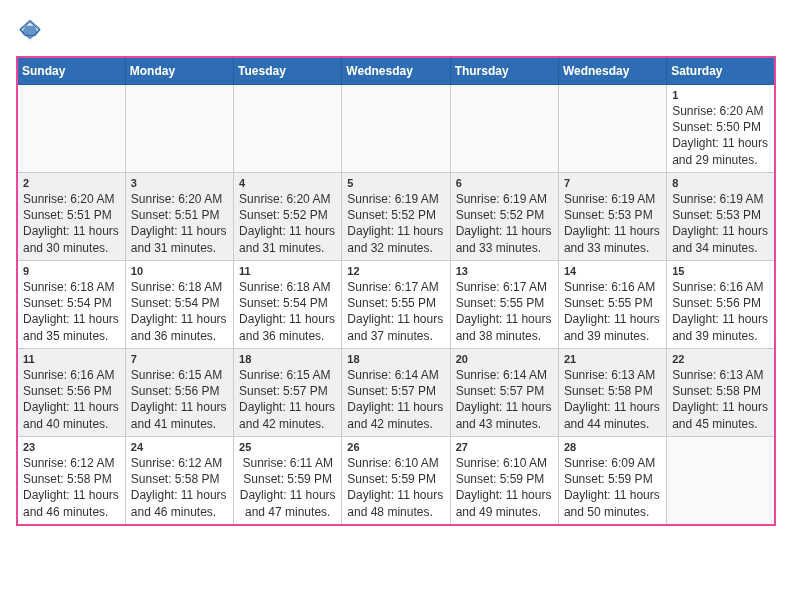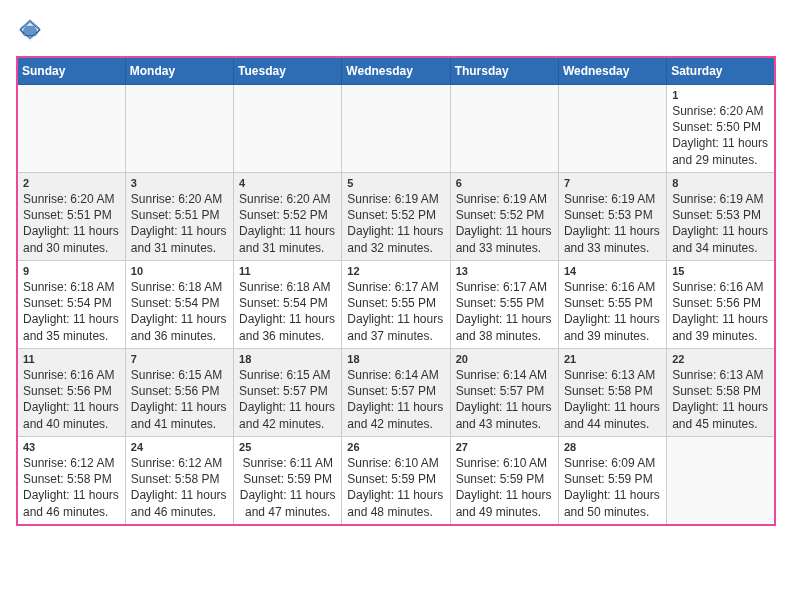--- a/index.html
+++ b/index.html
@@ -292,21 +292,21 @@
         <td>
           <span class="day-num">22</span>
           <div class="day-info" style="white-space: pre-line;">Sunrise: 6:13 AM
 Sunset: 5:58 PM
 Daylight: 11 hours
 and 45 minutes.</div>
         </td>
       </tr>
       <tr>
         <td>
-          <span class="day-num">43</span>
+          <span class="day-num">23</span>
           <div class="day-info" style="white-space: pre-line;">Sunrise: 6:12 AM
 Sunset: 5:58 PM
 Daylight: 11 hours
 and 46 minutes.</div>
         </td>
         <td>
           <span class="day-num">24</span>
           <div class="day-info" style="white-space: pre-line;">Sunrise: 6:12 AM
 Sunset: 5:58 PM
 Daylight: 11 hours

